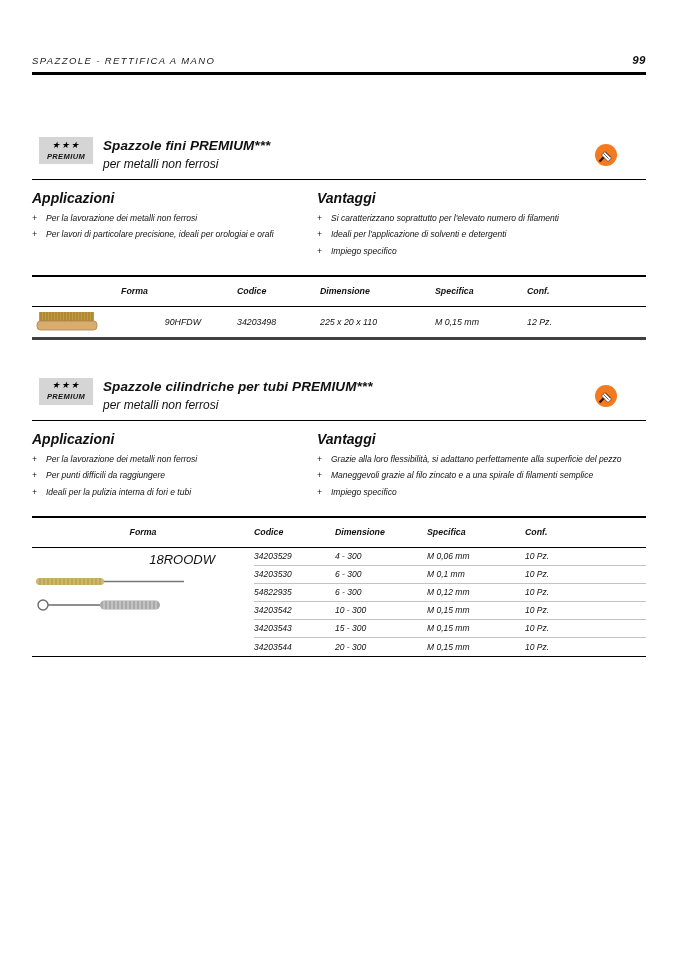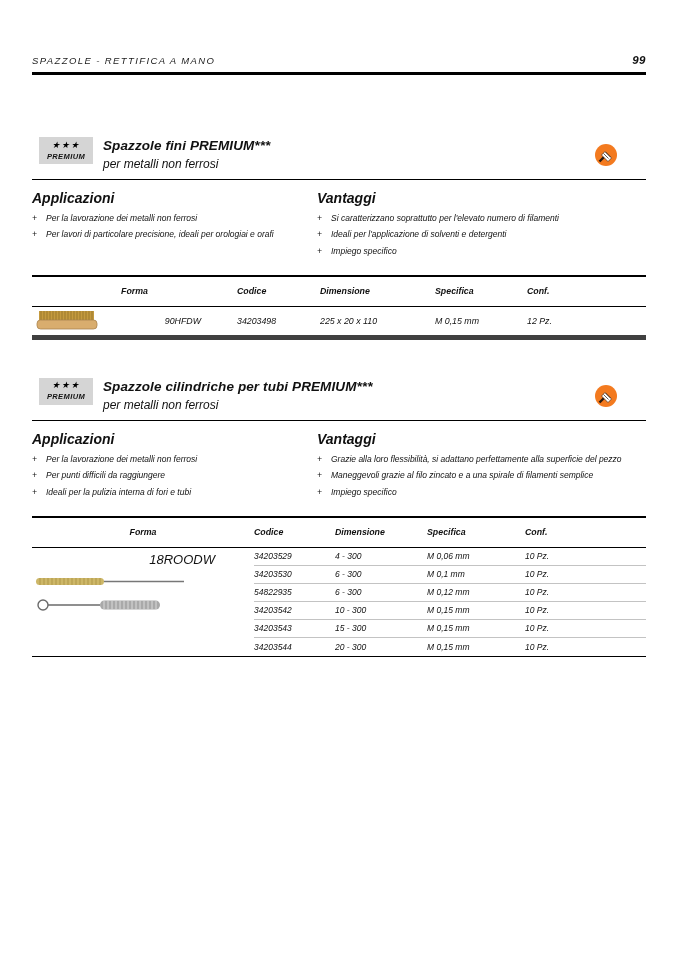--- a/index.html
+++ b/index.html
@@ -35,21 +35,21 @@
   .bullet-item { display:flex; font-size:8.5px; line-height:1.45; margin-bottom:4px; padding-right:6px; }
   .bullet-item .plus { width:14px; flex:0 0 auto; }
 
   
   .table { margin-top:14px; }
   .t-head { display:grid; align-items:center; height:32px; font-size:8.8px; font-weight:bold;
             border-top:2px solid #000; border-bottom:1px solid #000; }
   .t1 .t-head, .t1 .t-row { grid-template-columns:205px 83px 115px 92px 1fr; }
   .t2 .t-head { grid-template-columns:222px 81px 92px 98px 1fr; }
   .c-forma { text-align:center; }
-  .t1 .t-row { display:grid; align-items:center; height:33px; font-size:8.8px; border-bottom:5px solid #404040; }
+  .t1 .t-row { display:grid; align-items:center; height:33px; font-size:8.8px; border-bottom:3px solid #404040; }
   .forma-cell { display:flex; align-items:center; justify-content:space-between; padding:0 36px 0 4px; }
 
   .t2-body { display:flex; border-bottom:1px solid #000; }
   .t2-forma { width:222px; flex:0 0 auto; position:relative; }
   .t2-forma .form-code { position:absolute; top:4px; right:39px; font-size:13px; }
   .t2-forma svg { position:absolute; left:2px; top:24px; }
   .t2-rows { flex:1; }
   .t2-row { display:grid; grid-template-columns:81px 92px 98px 1fr; align-items:center;
             height:18px; font-size:8.5px; border-bottom:1px solid #c3c3c3; }
   .t2-row:last-child { border-bottom:none; }

